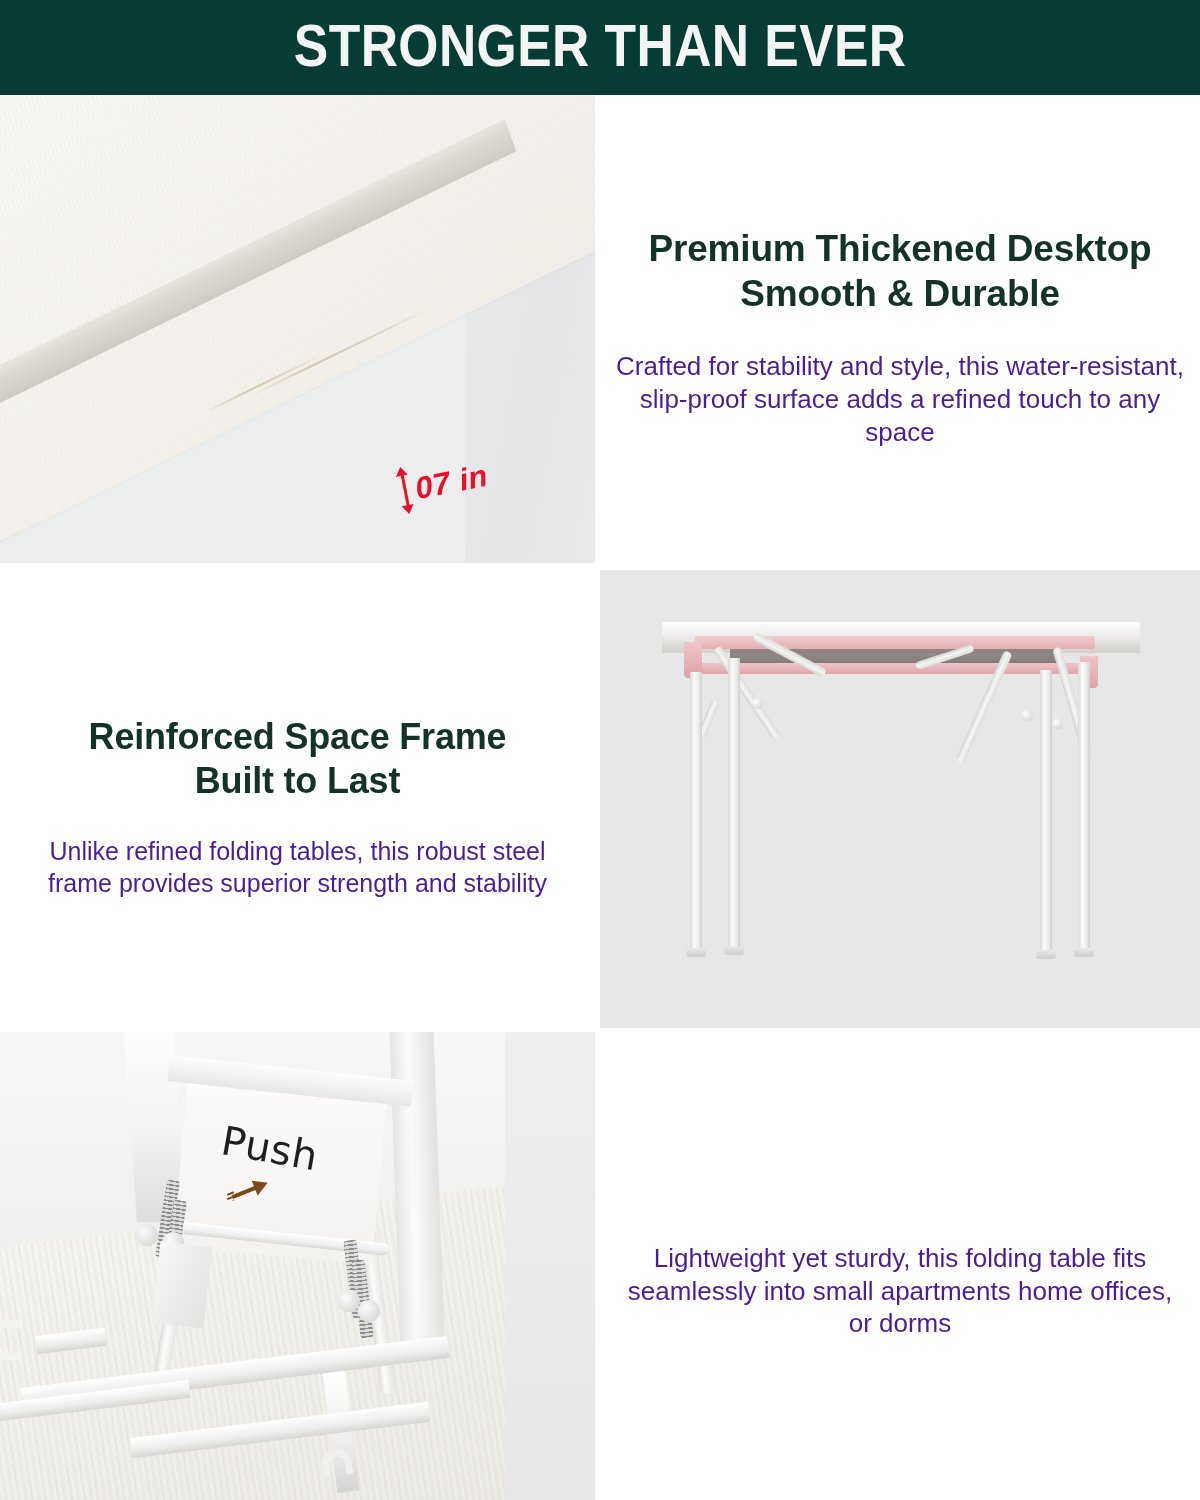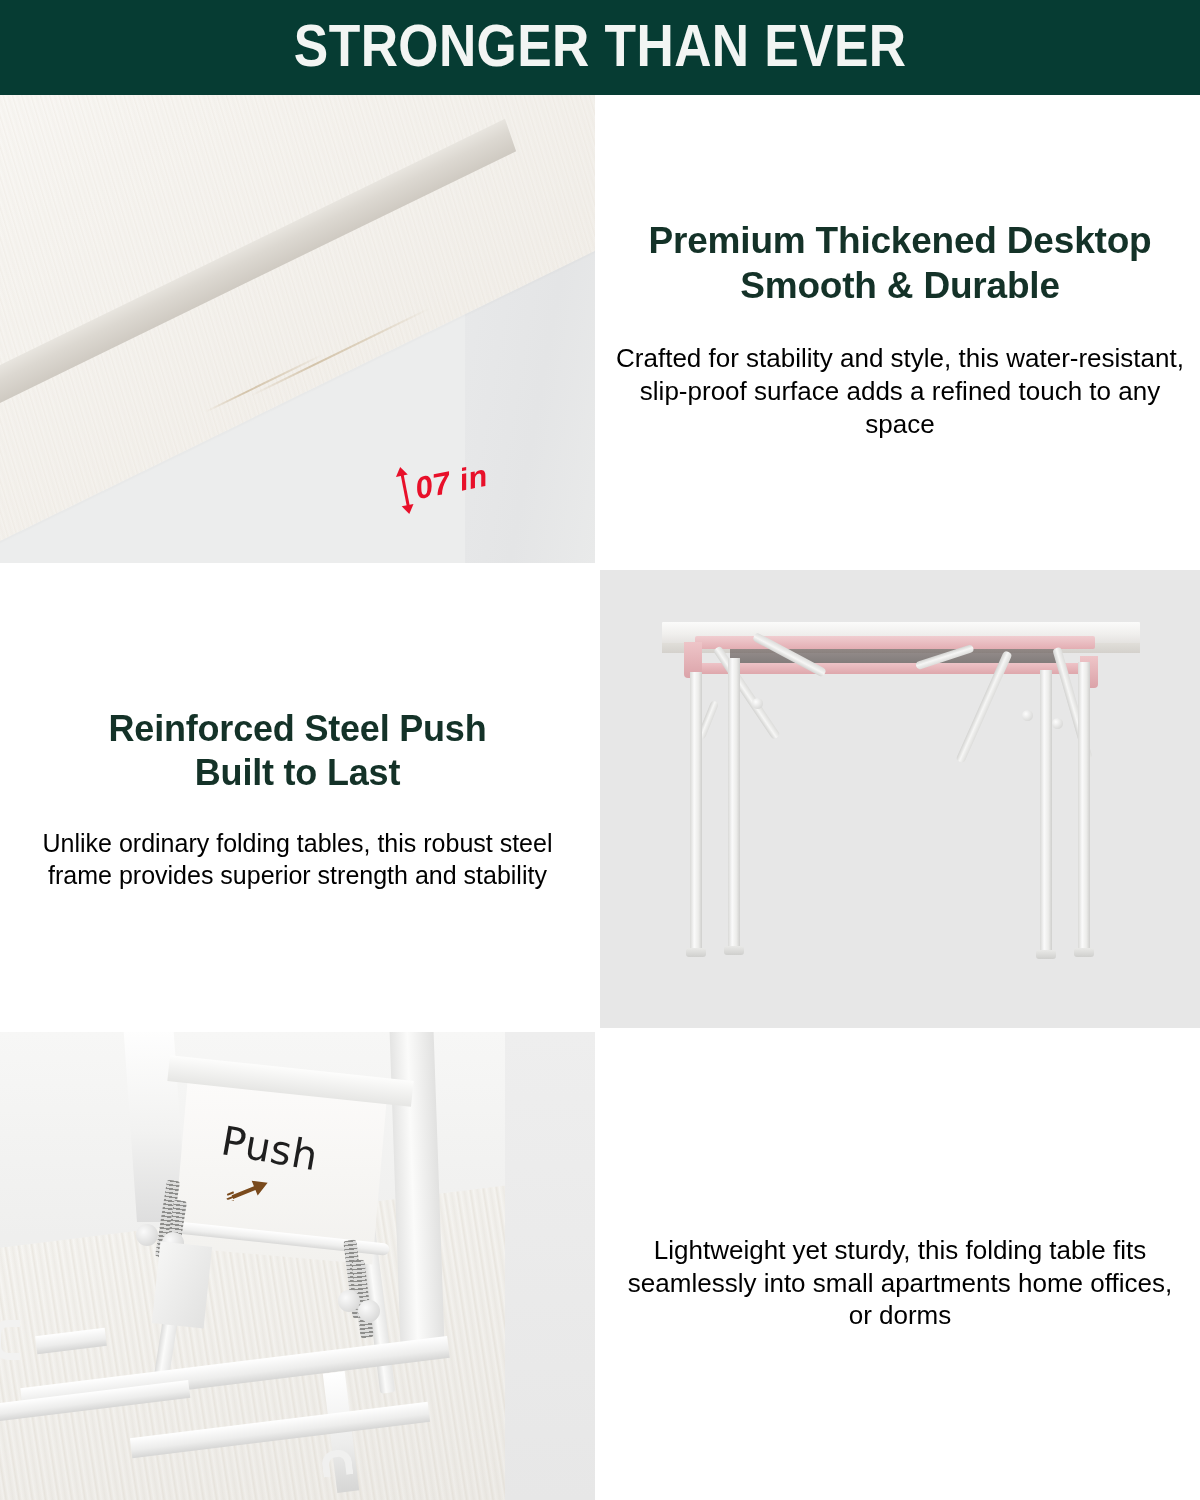--- a/index.html
+++ b/index.html
@@ -37,32 +37,33 @@
   .cell-bl { left: 0;   top: 1032px; width: 595px; height: 468px; }
   .cell-br { left: 600px; top: 1032px; width: 600px; height: 468px; }
 
   
   .textpanel {
     width: 100%; height: 100%;
     display: flex; flex-direction: column;
     align-items: center; justify-content: center;
     padding: 16px 16px;
     background: #fff;
+    margin-top: 8px;
   }
   .panel-heading {
     color: #143228;
     font-size: 37px;
     font-weight: bold;
     text-align: center;
     line-height: 1.22;
     letter-spacing: -0.2px;
     white-space: pre-line;
   }
   .panel-body {
-    color: #000000;
+    color: #4c1d95;
     font-size: 26px;
     font-weight: normal;
     text-align: center;
     line-height: 1.26;
     margin-top: 34px;
     max-width: 575px;
     white-space: pre-line;
   }
   .panel-ml .panel-heading { font-size: 36px; }
   .panel-ml .panel-body { max-width: 520px; font-size: 25px; }
@@ -344,23 +345,23 @@
   <div class="cell cell-tr">
     <div class="textpanel panel-tr">
       <div class="panel-heading">Premium Thickened Desktop
 Smooth &amp; Durable</div>
       <div class="panel-body">Crafted for stability and style, this water-resistant, slip-proof surface adds a refined touch to any space</div>
     </div>
   </div>
 
   <div class="cell cell-ml">
     <div class="textpanel panel-ml">
-      <div class="panel-heading">Reinforced Steel Push
+      <div class="panel-heading">Reinforced Space Frame
 Built to Last</div>
-      <div class="panel-body">Unlike ordinary folding tables, this robust steel frame provides superior strength and stability</div>
+      <div class="panel-body">Unlike refined folding tables, this robust steel frame provides superior strength and stability</div>
     </div>
   </div>
 
   <div class="cell cell-mr">
     <div class="photo ph-mr">
       <div class="tbl">
         <div class="tbl-top"></div>
         <div class="tbl-top-edge"></div>
         <div class="tbl-apron"></div>
         <div class="tbl-apron-dark"></div>

